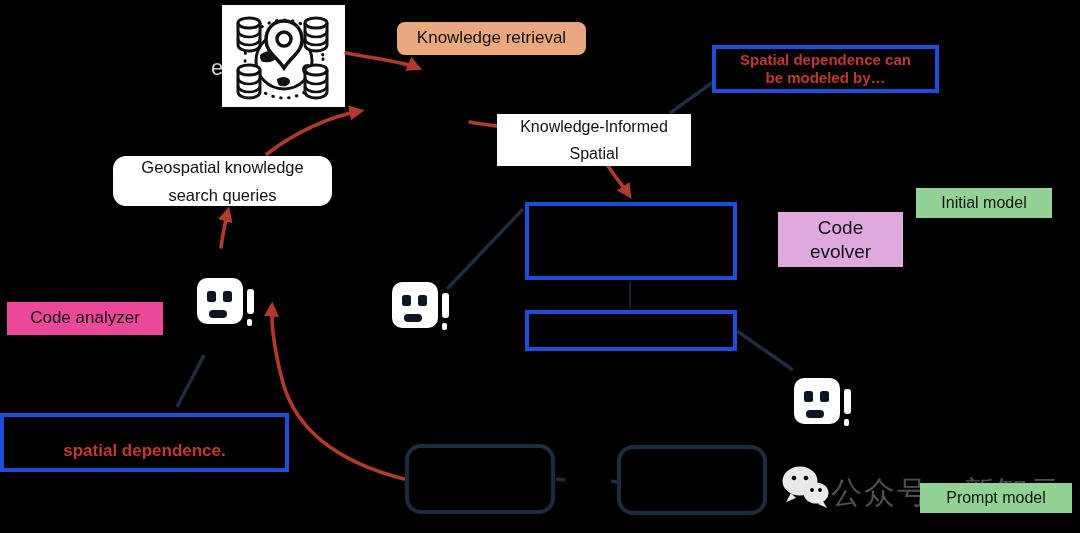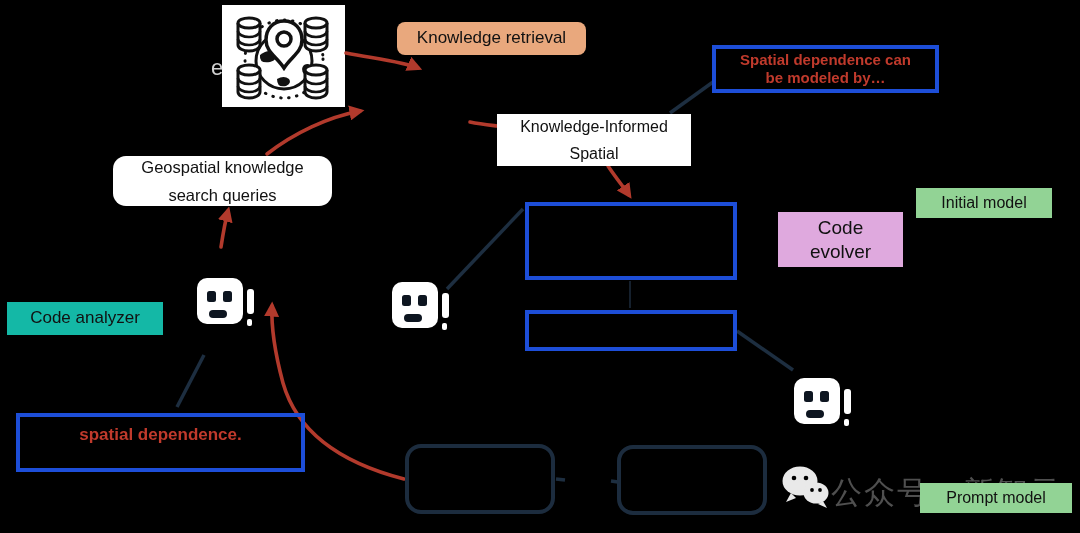--- a/index.html
+++ b/index.html
@@ -117,23 +117,23 @@
 
   <div class="node outline" style="left:525px;top:202px;width:212px;height:78px;"></div>
 
   <div class="node chip" style="left:754px;top:212px;width:125px;height:55px;background:#dfa9de;font-size:19px;margin-left:24px;">
     <span>Code</span>
     <span>evolver</span>
   </div>
 
   <div class="node outline" style="left:525px;top:310px;width:212px;height:41px;"></div>
 
-  <div class="node chip" style="left:7px;top:302px;width:156px;height:33px;background:#14b8a6;">Code analyzer</div>
+  <div class="node chip" style="left:7px;top:302px;width:156px;height:33px;background:#ec4899;">Code analyzer</div>
 
-  <div class="node outline" style="left:16px;top:413px;width:289px;height:59px;justify-content:flex-end;padding-bottom:22px;">
+  <div class="node outline" style="left:0px;top:413px;width:289px;height:59px;justify-content:flex-end;padding-bottom:6px;">
     <span class="redtext" style="font-size:17px;">spatial dependence.</span>
   </div>
 
   <div class="node rounded" style="left:405px;top:444px;width:150px;height:70px;"></div>
   <div class="node rounded" style="left:617px;top:445px;width:150px;height:70px;"></div>
 
   <div class="wm" style="left:831px;top:472px;">公众号：新智元</div>
 
   <div class="node chip" style="left:920px;top:483px;width:152px;height:30px;background:#92d395;font-size:16px;">Prompt model</div>
 

